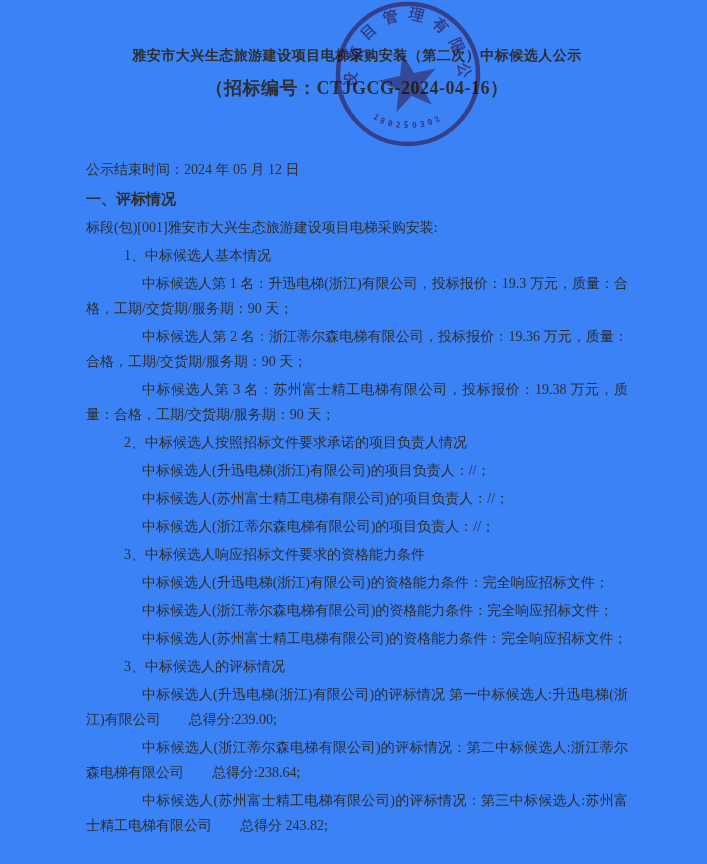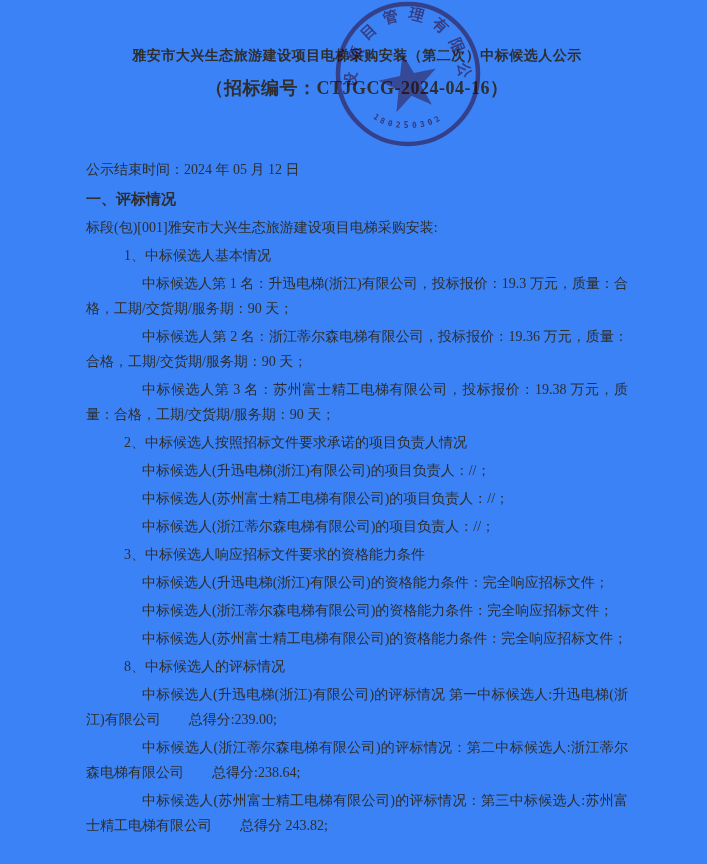--- a/index.html
+++ b/index.html
@@ -92,21 +92,21 @@
     <p class="p h-num">2、中标候选人按照招标文件要求承诺的项目负责人情况</p>
     <p class="p indent2">中标候选人(升迅电梯(浙江)有限公司)的项目负责人：//；</p>
     <p class="p indent2">中标候选人(苏州富士精工电梯有限公司)的项目负责人：//；</p>
     <p class="p indent2">中标候选人(浙江蒂尔森电梯有限公司)的项目负责人：//；</p>
 
     <p class="p h-num">3、中标候选人响应招标文件要求的资格能力条件</p>
     <p class="p indent2">中标候选人(升迅电梯(浙江)有限公司)的资格能力条件：完全响应招标文件；</p>
     <p class="p indent2">中标候选人(浙江蒂尔森电梯有限公司)的资格能力条件：完全响应招标文件；</p>
     <p class="p indent2">中标候选人(苏州富士精工电梯有限公司)的资格能力条件：完全响应招标文件；</p>
 
-    <p class="p h-num">8、中标候选人的评标情况</p>
+    <p class="p h-num">3、中标候选人的评标情况</p>
     <p class="p indent2">中标候选人(升迅电梯(浙江)有限公司)的评标情况 第一中标候选人:升迅电梯(浙江)有限公司　　总得分:239.00;</p>
     <p class="p indent2">中标候选人(浙江蒂尔森电梯有限公司)的评标情况：第二中标候选人:浙江蒂尔森电梯有限公司　　总得分:238.64;</p>
     <p class="p indent2">中标候选人(苏州富士精工电梯有限公司)的评标情况：第三中标候选人:苏州富士精工电梯有限公司　　总得分 243.82;</p>
 
 
   </div>
 
   <svg class="stamp" viewBox="0 0 170 158" xmlns="http://www.w3.org/2000/svg">
     <defs>
       <path id="arcTop" d="M 28,94 C 22,-3 138,-3 132,94"></path>

